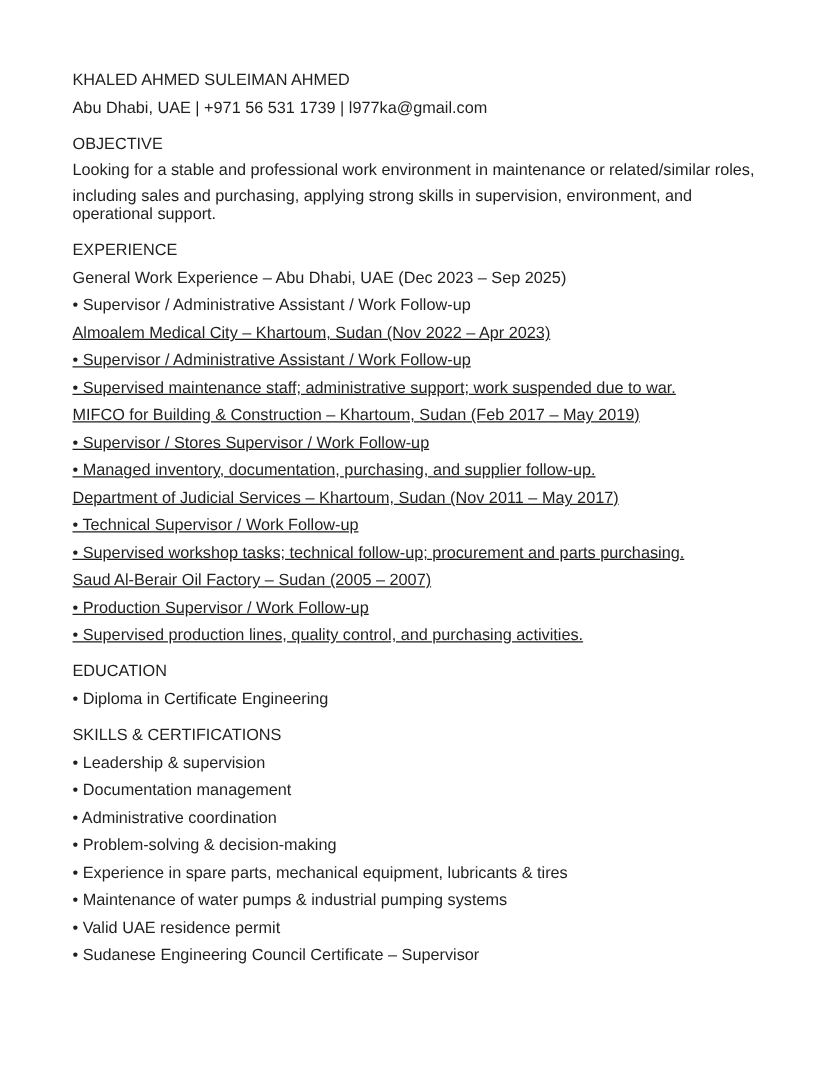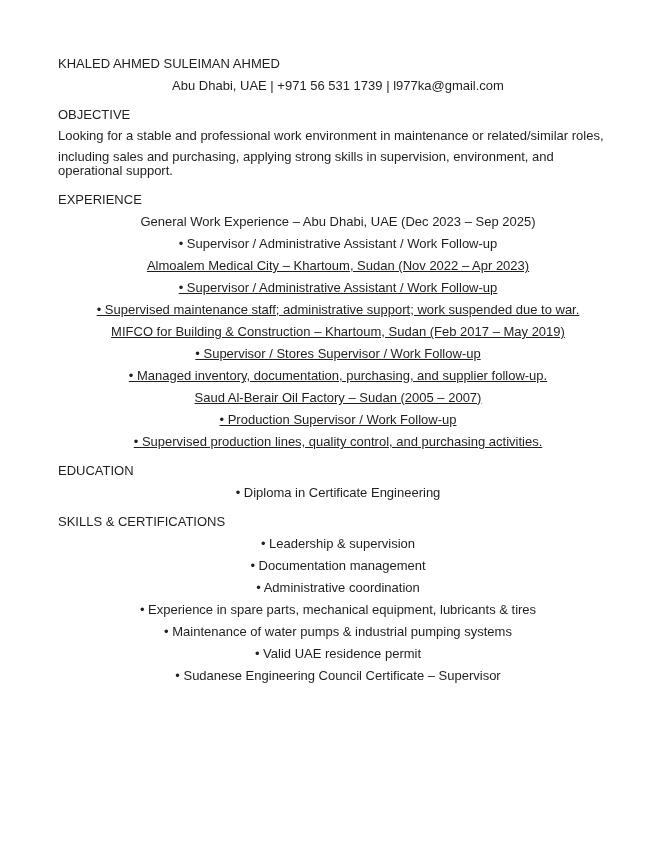--- a/index.html
+++ b/index.html
@@ -22,21 +22,20 @@
     padding: 56px 44px 20px 58px;
     background: #ffffff;
   }
   .content {
     width: 560px;
   }
   .line {
     margin: 0 0 7px 0;
     line-height: 15px;
     white-space: nowrap;
-    text-align: center;
   }
   .para {
     margin: 0 0 7px 0;
     line-height: 14px;
     white-space: normal;
   }
   .heading {
     font-size: 13px;
     font-weight: normal;
     margin: 14px 0 7px 0;
@@ -80,33 +79,39 @@
       <p class="line">• Supervisor / Administrative Assistant / Work Follow-up</p>
       <p class="line">• Supervised maintenance staff; administrative support; work suspended due to war.</p>
     </div>
 
     <div class="job">
       <p class="line">MIFCO for Building &amp; Construction – Khartoum, Sudan (Feb 2017 – May 2019)</p>
       <p class="line">• Supervisor / Stores Supervisor / Work Follow-up</p>
       <p class="line">• Managed inventory, documentation, purchasing, and supplier follow-up.</p>
     </div>
 
+    <div class="job">
+      <p class="line">Department of Judicial Services – Khartoum, Sudan (Nov 2011 – May 2017)</p>
+      <p class="line">• Technical Supervisor / Work Follow-up</p>
+      <p class="line">• Supervised workshop tasks; technical follow-up; procurement and parts purchasing.</p>
+    </div>
 
     <div class="job">
       <p class="line">Saud Al-Berair Oil Factory – Sudan (2005 – 2007)</p>
       <p class="line">• Production Supervisor / Work Follow-up</p>
       <p class="line">• Supervised production lines, quality control, and purchasing activities.</p>
     </div>
 
     <h2 class="heading">EDUCATION</h2>
     <p class="line">• Diploma in Certificate Engineering</p>
 
     <h2 class="heading">SKILLS &amp; CERTIFICATIONS</h2>
     <p class="line">• Leadership &amp; supervision</p>
     <p class="line">• Documentation management</p>
     <p class="line">• Administrative coordination</p>
+    <p class="line">• Problem-solving &amp; decision-making</p>
     <p class="line">• Experience in spare parts, mechanical equipment, lubricants &amp; tires</p>
     <p class="line">• Maintenance of water pumps &amp; industrial pumping systems</p>
     <p class="line">• Valid UAE residence permit</p>
     <p class="line">• Sudanese Engineering Council Certificate – Supervisor</p>
 
   </div>
 </div>
 
 </body></html>

